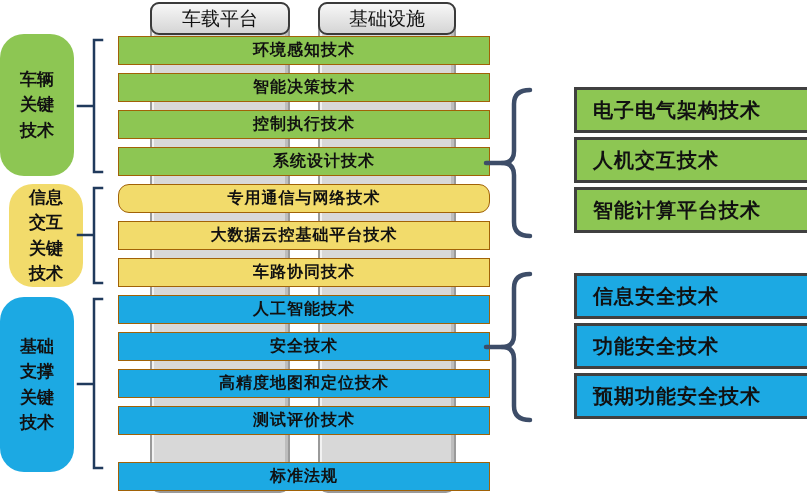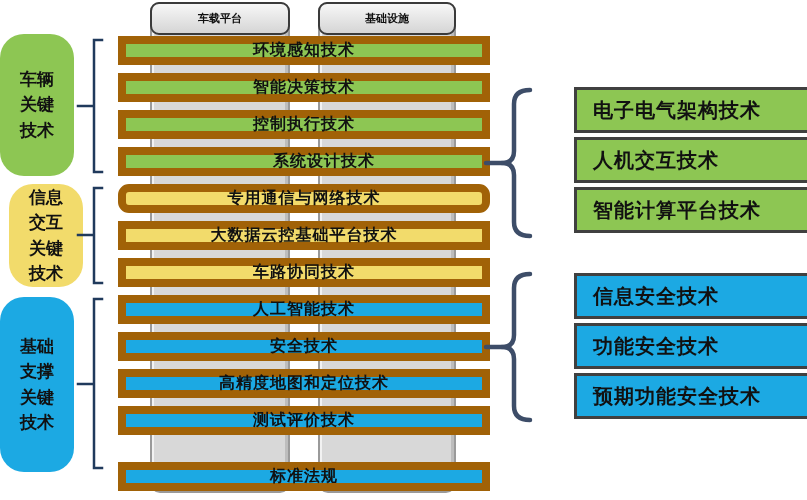--- a/index.html
+++ b/index.html
@@ -15,28 +15,28 @@
     z-index:1;
   }
   .col-1{left:150px;width:140px;}
   .col-2{left:318px;width:138px;}
   
   .header-box{
     position:absolute;top:2px;height:33px;box-sizing:border-box;
     background:linear-gradient(#f7f7f7,#d5d5d5);
     border:2px solid #3a3a3a;border-radius:9px;
     display:flex;align-items:center;justify-content:center;
-    font-weight:bold;font-size:11px;z-index:4;
+    font-weight:normal;font-size:19px;z-index:4;
   }
   .hb-1{left:150px;width:140px;}
   .hb-2{left:318px;width:138px;}
   
   .bar{
     position:absolute;left:118px;width:372px;height:29px;box-sizing:border-box;
-    border:8px solid #a16207;display:flex;align-items:center;justify-content:center;
+    border:1px solid #a16207;display:flex;align-items:center;justify-content:center;
     font-weight:bold;font-size:16px;z-index:2;letter-spacing:1px;
   }
   .green{background:#8DC653;}
   .yellow{background:#F2DB6B;}
   .blue{background:#1CA9E3;}
   
   .cat-box{
     position:absolute;left:0;width:74px;box-sizing:border-box;
     display:flex;align-items:center;justify-content:center;text-align:center;
     font-weight:bold;font-size:17px;line-height:1.5;white-space:pre-line;z-index:2;border-radius:24px;

